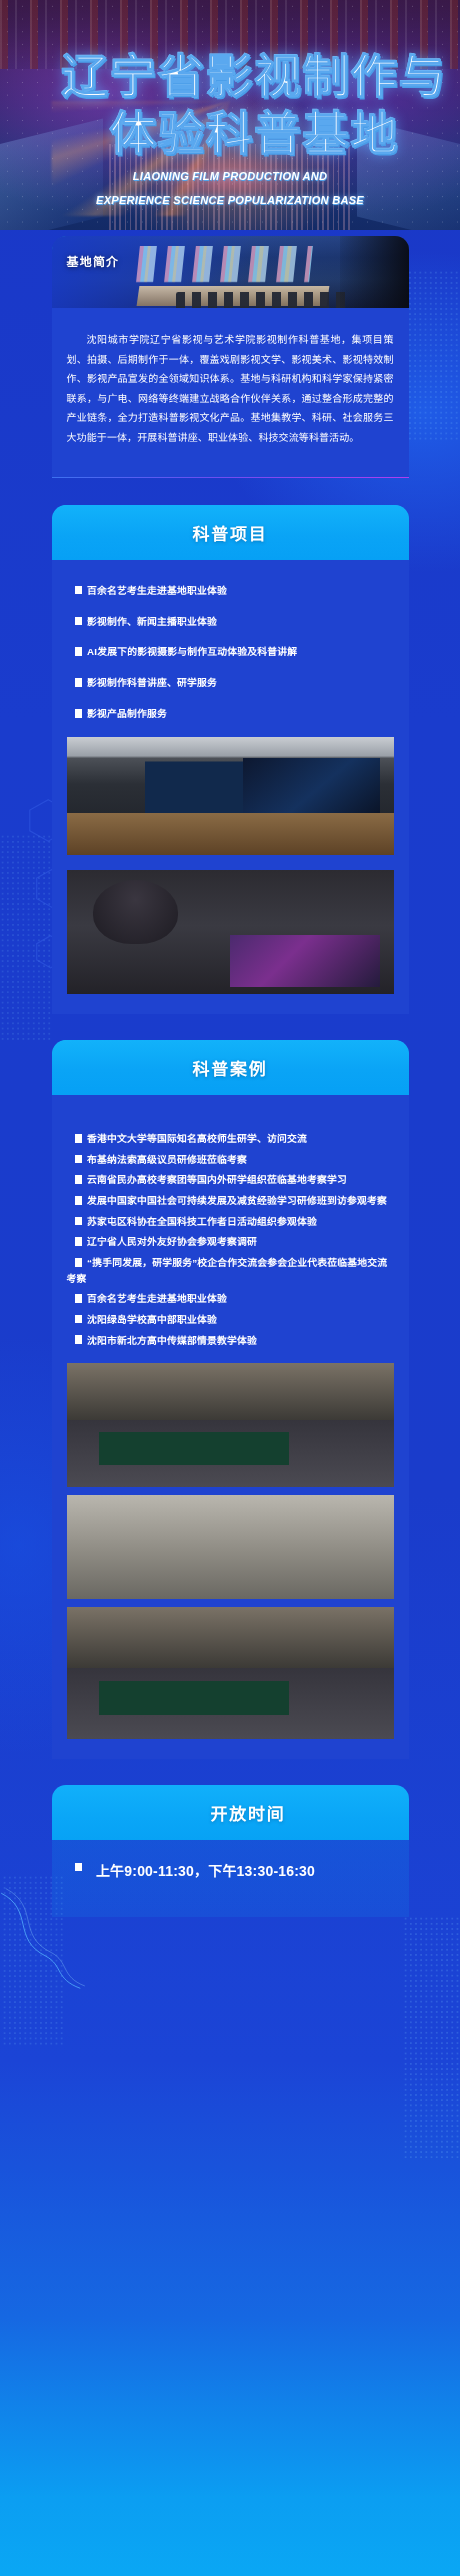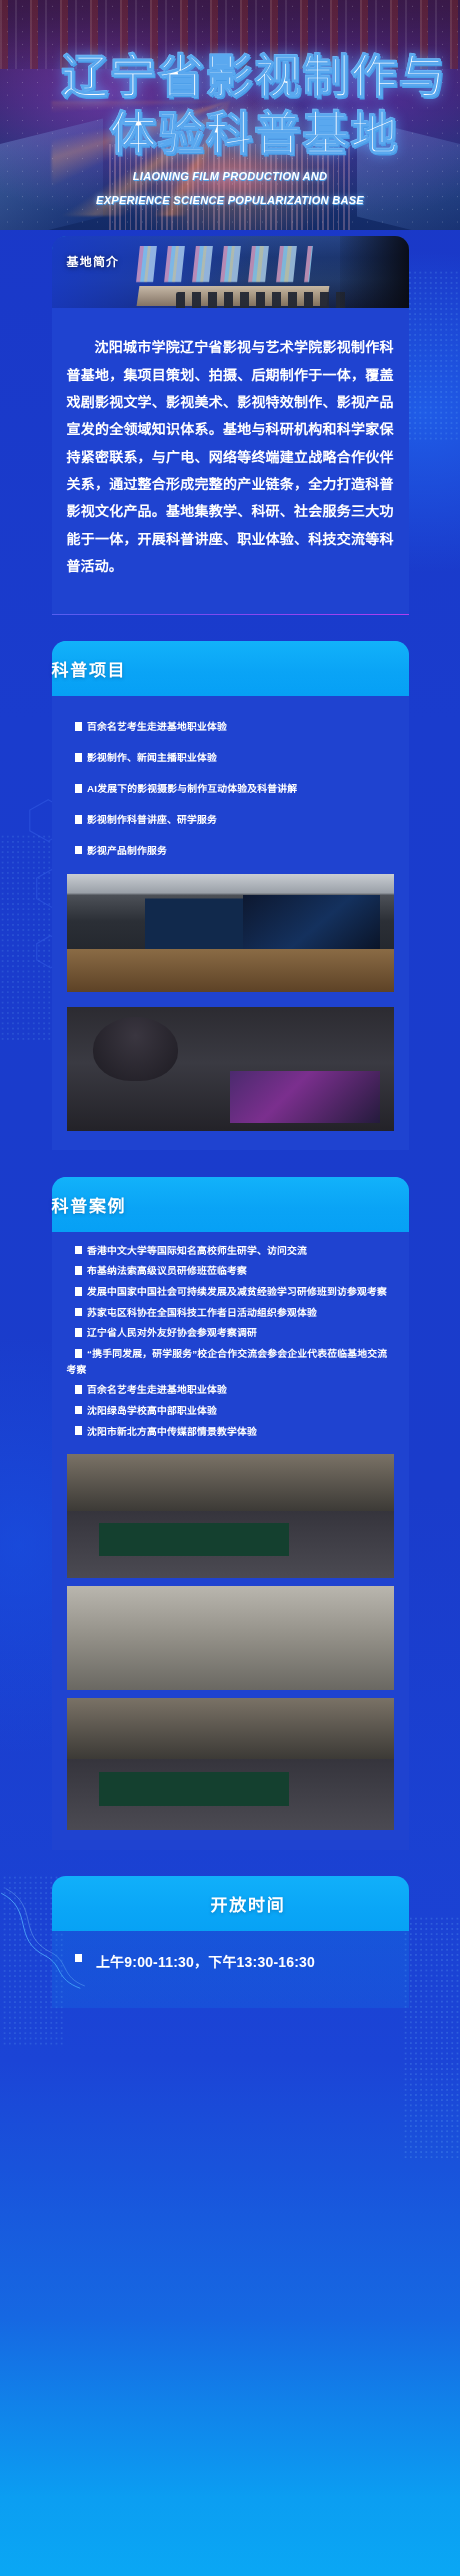--- a/index.html
+++ b/index.html
@@ -183,44 +183,43 @@
     position:absolute;left:15px;top:16px;
     color:#fff;font-size:12px;font-weight:bold;letter-spacing:1.2px;
     text-shadow:0 1.2px 5.8px rgba(0,0,0,.55);
   }
   .intro-body{
     background:#1f43d0;
     padding:12.7px 15px 19.6px 15px;
   }
   .intro-text{
     color:#ffffff;
-    font-size:14px;
+    font-size:10px;
     line-height:1.95;
     text-align:justify;
     text-indent:2em;
     letter-spacing:0.1px;
-    font-weight:bold;
   }
 
   
   .sec-head{
     height:55px;
     border-radius:14px 14px 0 0;
     background:linear-gradient(180deg,#12b2fa 0%,#0aa4f6 55%,#06a0f5 100%);
-    display:flex;align-items:center;
+    display:flex;align-items:center;justify-content:center;
   }
   .sec-head .sec-title{
     color:#ffffff;font-size:17px;font-weight:bold;letter-spacing:1.7px;
     text-shadow:0 1.2px 3.5px rgba(0,40,90,.35);
   }
   .sec-body{
     background:#1f43d0;
     padding:23px 15px 19.6px 15px;
   }
-  .sec-body.tight{padding-top:11px;}
+  .sec-body.tight{padding-top:36px;}
 
   .bullet-list{list-style:none;margin:0;padding:0;}
   .bullet-list li{
     position:relative;
     color:#ffffff;
     font-size:9.8px;
     font-weight:bold;
     line-height:1.62;
     letter-spacing:0.2px;
     text-indent:2.1em;
@@ -398,20 +397,21 @@
   <div class="card">
     <div class="frame"></div>
     <div class="card-inner">
       <div class="sec-head">
         <div class="sec-title">科普案例</div>
       </div>
       <div class="sec-body tight">
         <ul class="bullet-list dense">
           <li>香港中文大学等国际知名高校师生研学、访问交流</li>
           <li>布基纳法索高级议员研修班莅临考察</li>
+          <li>云南省民办高校考察团等国内外研学组织莅临基地考察学习</li>
           <li>发展中国家中国社会可持续发展及减贫经验学习研修班到访参观考察</li>
           <li>苏家屯区科协在全国科技工作者日活动组织参观体验</li>
           <li>辽宁省人民对外友好协会参观考察调研</li>
           <li>“携手同发展，研学服务”校企合作交流会参会企业代表莅临基地交流考察</li>
           <li>百余名艺考生走进基地职业体验</li>
           <li>沈阳绿岛学校高中部职业体验</li>
           <li style="margin-bottom:2.3px;">沈阳市新北方高中传媒部情景教学体验</li>
         </ul>
         <div class="shot s3"></div>
         <div class="shot s4" style="margin-top:8px;height:104px;"></div>

